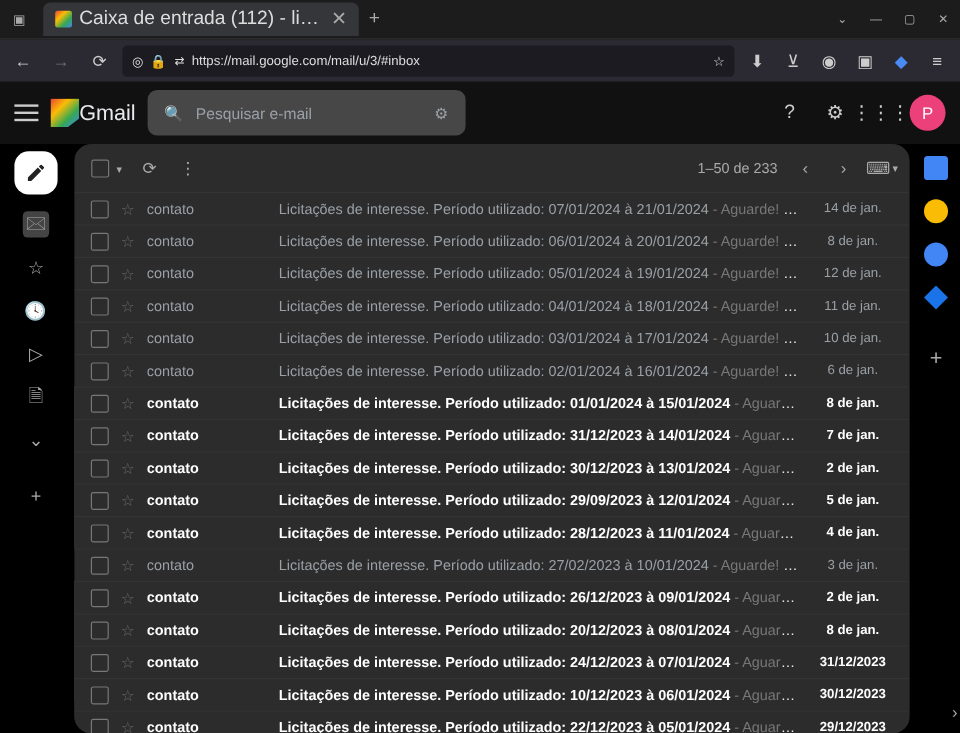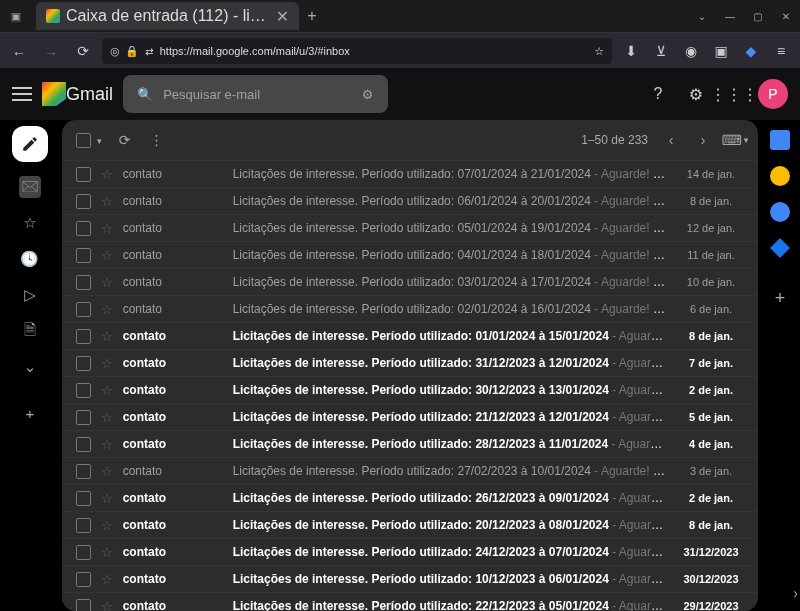--- a/index.html
+++ b/index.html
@@ -190,35 +190,35 @@
           <span class="ck"></span>
           <span class="star">☆</span>
           <span class="sender">contato</span>
           <span class="mid"><span class="subj">Licitações de interesse. Período utilizado: 01/01/2024 à 15/01/2024</span><span class="snip"> - Aguarde! Não existe licitaç...</span></span>
           <span class="date">8 de jan.</span>
         </div>
         <div class="row unread">
           <span class="ck"></span>
           <span class="star">☆</span>
           <span class="sender">contato</span>
-          <span class="mid"><span class="subj">Licitações de interesse. Período utilizado: 31/12/2023 à 12/01/2024</span><span class="snip"> - Aguarde! Não existe licitaç...</span></span>
+          <span class="mid"><span class="subj">Licitações de interesse. Período utilizado: 31/12/2023 à 14/01/2024</span><span class="snip"> - Aguarde! Não existe licitaç...</span></span>
           <span class="date">7 de jan.</span>
         </div>
         <div class="row unread">
           <span class="ck"></span>
           <span class="star">☆</span>
           <span class="sender">contato</span>
           <span class="mid"><span class="subj">Licitações de interesse. Período utilizado: 30/12/2023 à 13/01/2024</span><span class="snip"> - Aguarde! Não existe licitaç...</span></span>
           <span class="date">2 de jan.</span>
         </div>
         <div class="row unread">
           <span class="ck"></span>
           <span class="star">☆</span>
           <span class="sender">contato</span>
-          <span class="mid"><span class="subj">Licitações de interesse. Período utilizado: 21/12/2023 à 12/01/2024</span><span class="snip"> - Aguarde! 1 Recife- PE ASS...</span></span>
+          <span class="mid"><span class="subj">Licitações de interesse. Período utilizado: 29/09/2023 à 12/01/2024</span><span class="snip"> - Aguarde! 1 Recife- PE ASS...</span></span>
           <span class="date">5 de jan.</span>
         </div>
         <div class="row unread">
           <span class="ck"></span>
           <span class="star">☆</span>
           <span class="sender">contato</span>
           <span class="mid"><span class="subj">Licitações de interesse. Período utilizado: 28/12/2023 à 11/01/2024</span><span class="snip"> - Aguarde! 1 Recife- PE ASSE...</span></span>
           <span class="date">4 de jan.</span>
         </div>
         <div class="row read">

